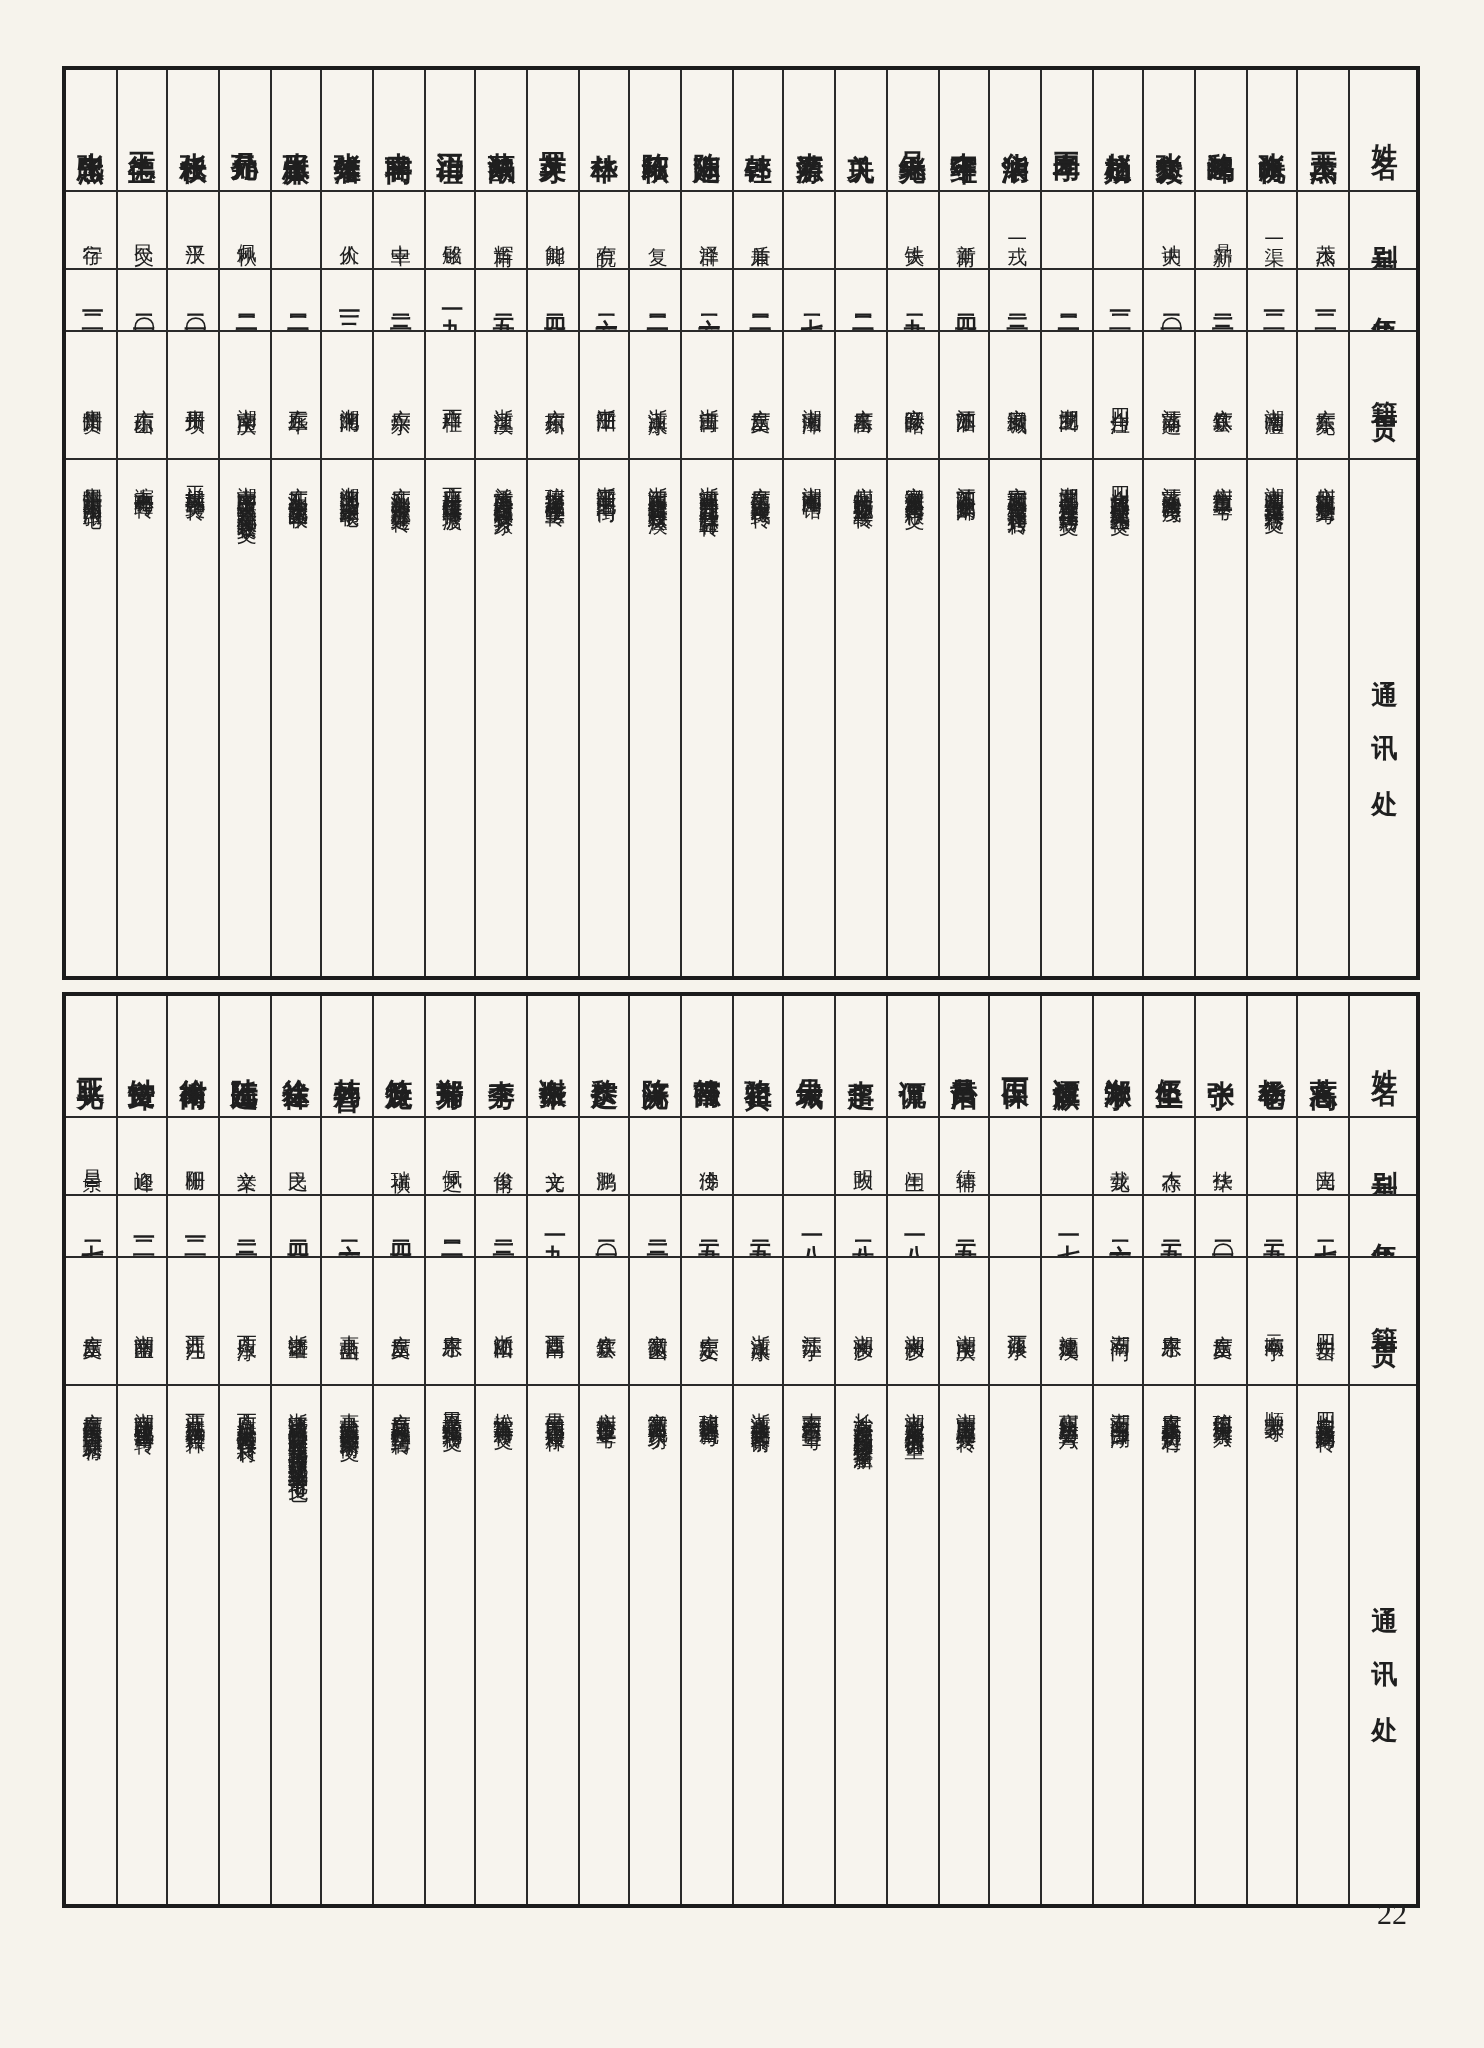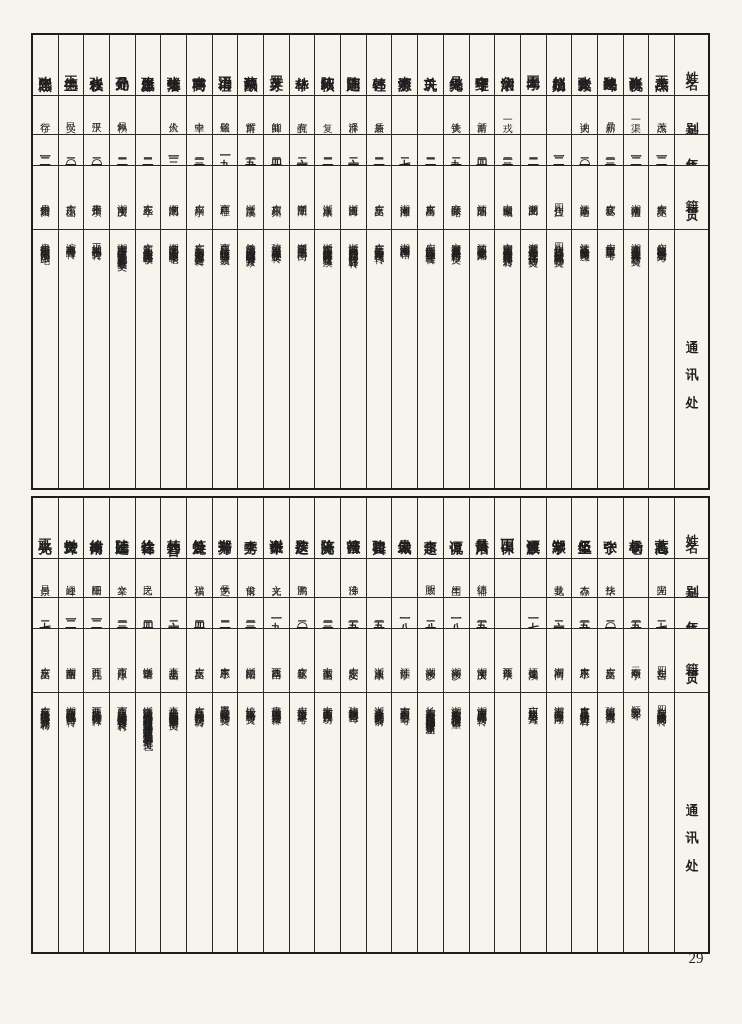--- a/index.html
+++ b/index.html
@@ -1007,15 +1007,15 @@
         </div>
         <div class="cell cell-native">
           <span class="vtext">广东文昌</span>
         </div>
         <div class="cell cell-addr">
           <span class="vtext">广东文昌便民市德昌隆号交赤塘村</span>
         </div>
       </div>
     </div>
 
-  <div class="page-number">29</div>
+  <div class="page-number">22</div>
 
 </div>
 
 </body></html>

